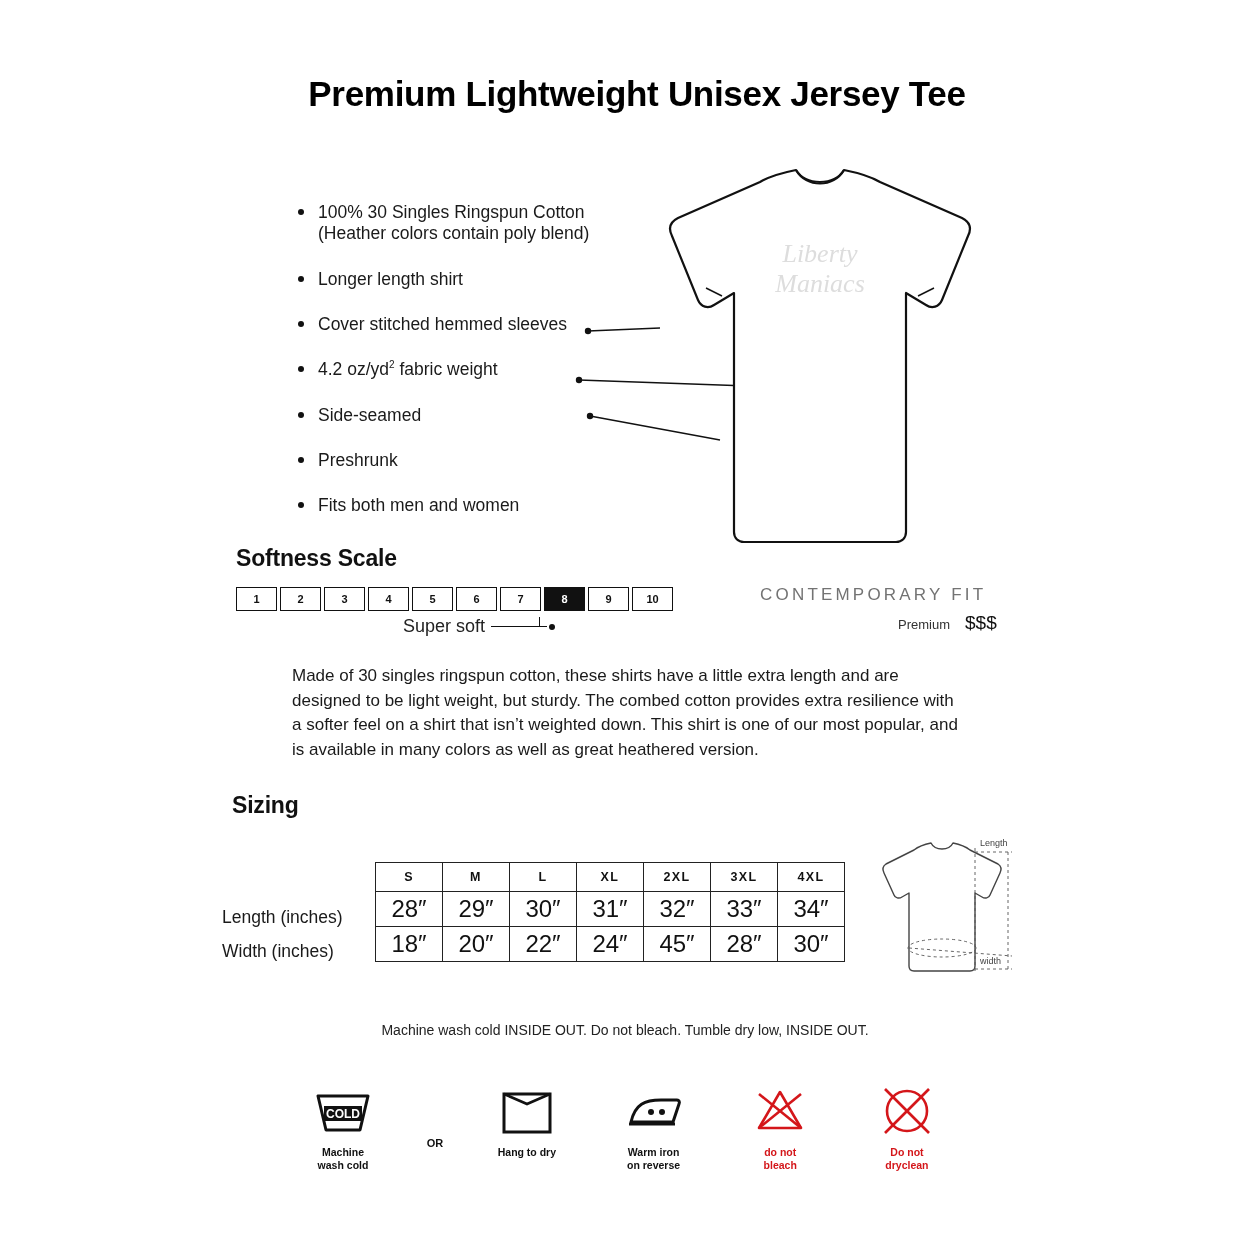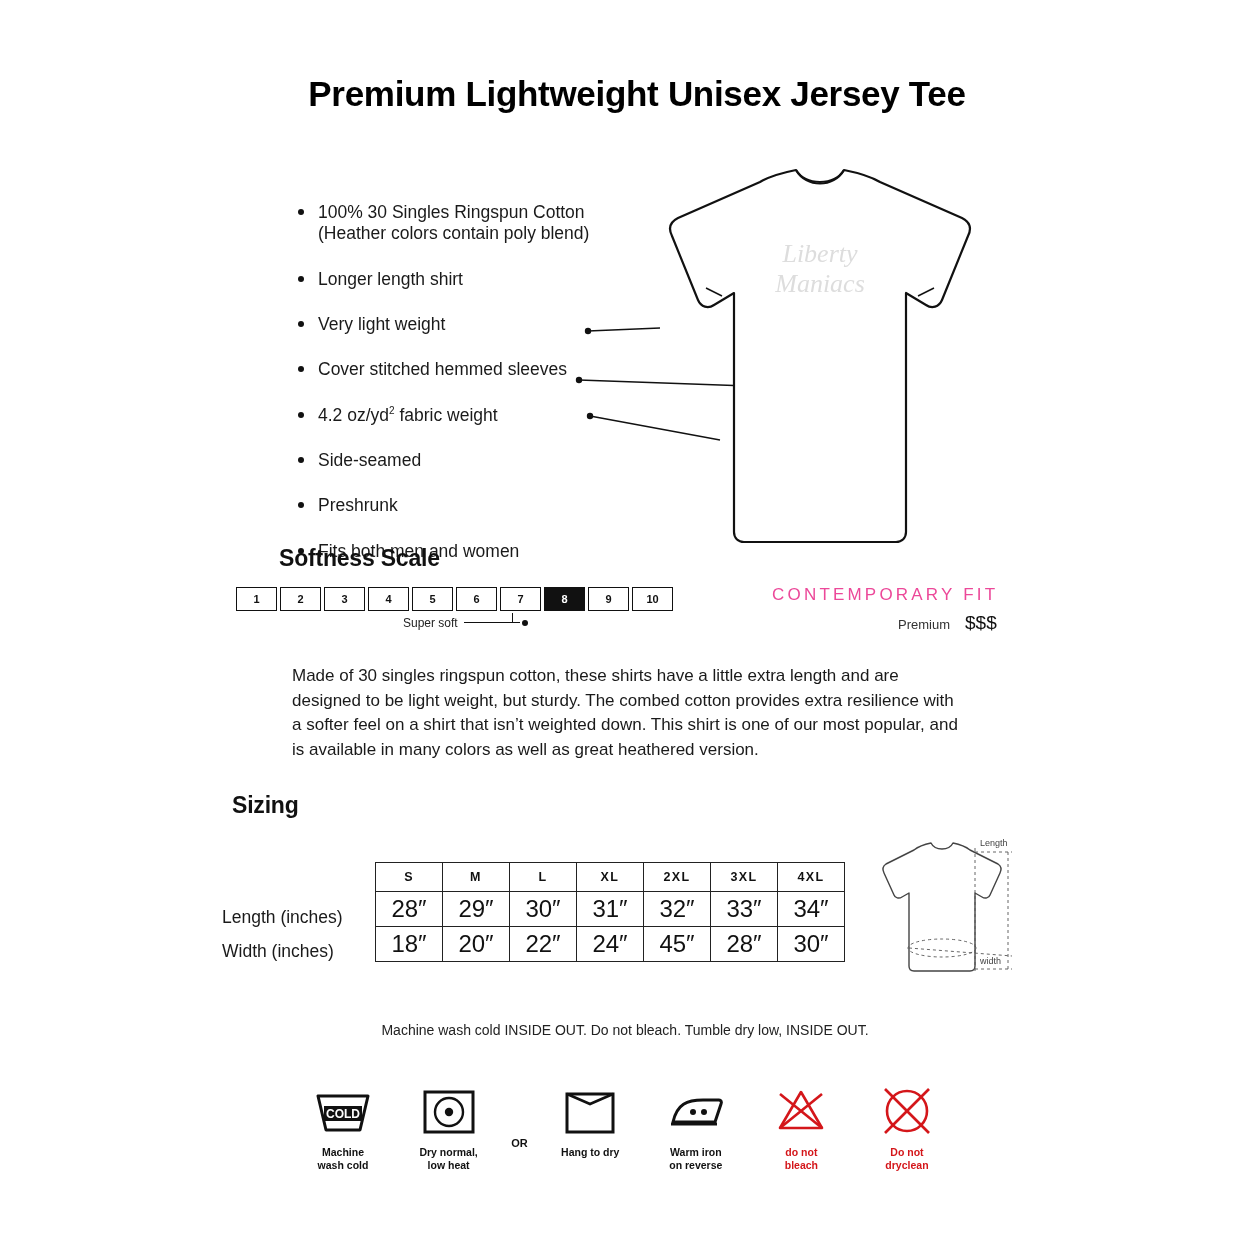--- a/index.html
+++ b/index.html
@@ -83,21 +83,20 @@
   }
 
   
   .softness-heading {
     position: absolute;
     left: 236px;
     top: 545px;
     font-size: 23px;
     font-weight: bold;
     letter-spacing: -0.2px;
-    margin-left: 43px;
   }
   .scale {
     position: absolute;
     left: 236px;
     top: 587px;
     display: flex;
   }
   .scale .cell {
     width: 39px;
     height: 22px;
@@ -112,21 +111,21 @@
     color: #111;
   }
   .scale .cell.active {
     background: #111;
     color: #fff;
   }
   .scale-note {
     position: absolute;
     left: 403px;
     top: 616px;
-    font-size: 12px;
+    font-size: 18px;
     color: #222;
     display: flex;
     align-items: center;
   }
   .scale-note .pointer {
     display: inline-block;
     width: 56px;
     height: 12px;
     margin-left: 6px;
     position: relative;
@@ -154,22 +153,21 @@
     background: #111;
   }
 
   
   .fit-label {
     position: absolute;
     left: 760px;
     top: 585px;
     font-size: 17px;
     letter-spacing: 3.2px;
-    color: #ec4899;
-    margin-left: 12px;
+    color: #737373;
   }
   .premium-label {
     position: absolute;
     left: 898px;
     top: 617px;
     font-size: 13px;
     color: #333;
   }
   .price {
     position: absolute;
@@ -293,24 +291,20 @@
 
   <div class="features">
     <div class="feature">
       <span class="dot"></span>
       <span>100% 30 Singles Ringspun Cotton</span>
       <span class="sub">(Heather colors contain poly blend)</span>
     </div>
     <div class="feature">
       <span class="dot"></span>
       <span>Longer length shirt</span>
-    </div>
-    <div class="feature">
-      <span class="dot"></span>
-      <span>Very light weight</span>
     </div>
     <div class="feature">
       <span class="dot"></span>
       <span>Cover stitched hemmed sleeves</span>
     </div>
     <div class="feature">
       <span class="dot"></span>
       <span>4.2 oz/yd<sup>2</sup> fabric weight</span>
     </div>
     <div class="feature">
@@ -449,30 +443,20 @@
       <div class="glyph">
         <svg width="62" height="58" viewBox="0 0 62 58">
           <path d="M6 14 L56 14 L48 48 L14 48 Z" fill="#fff" stroke="#111" stroke-width="3" stroke-linejoin="round"></path>
           <rect x="12" y="24" width="38" height="15" fill="#111"></rect>
           <text x="31" y="36" font-size="12" font-weight="bold" fill="#fff" text-anchor="middle" font-family="'Liberation Sans', sans-serif">COLD</text>
         </svg>
       </div>
       <div class="cap">Machine<br>wash cold</div>
     </div>
 
-    <div class="care-item">
-      <div class="glyph">
-        <svg width="58" height="58" viewBox="0 0 58 58">
-          <rect x="5" y="10" width="48" height="40" fill="#fff" stroke="#111" stroke-width="3"></rect>
-          <circle cx="29" cy="30" r="14" fill="none" stroke="#111" stroke-width="2.4"></circle>
-          <circle cx="29" cy="30" r="4.2" fill="#111"></circle>
-        </svg>
-      </div>
-      <div class="cap">Dry normal,<br>low heat</div>
-    </div>
 
     <div class="or-label">OR</div>
 
     <div class="care-item">
       <div class="glyph">
         <svg width="58" height="58" viewBox="0 0 58 58">
           <rect x="6" y="12" width="46" height="38" fill="#fff" stroke="#111" stroke-width="3"></rect>
           <path d="M6 12 L29 22 L52 12" fill="none" stroke="#111" stroke-width="2.6"></path>
         </svg>
       </div>

